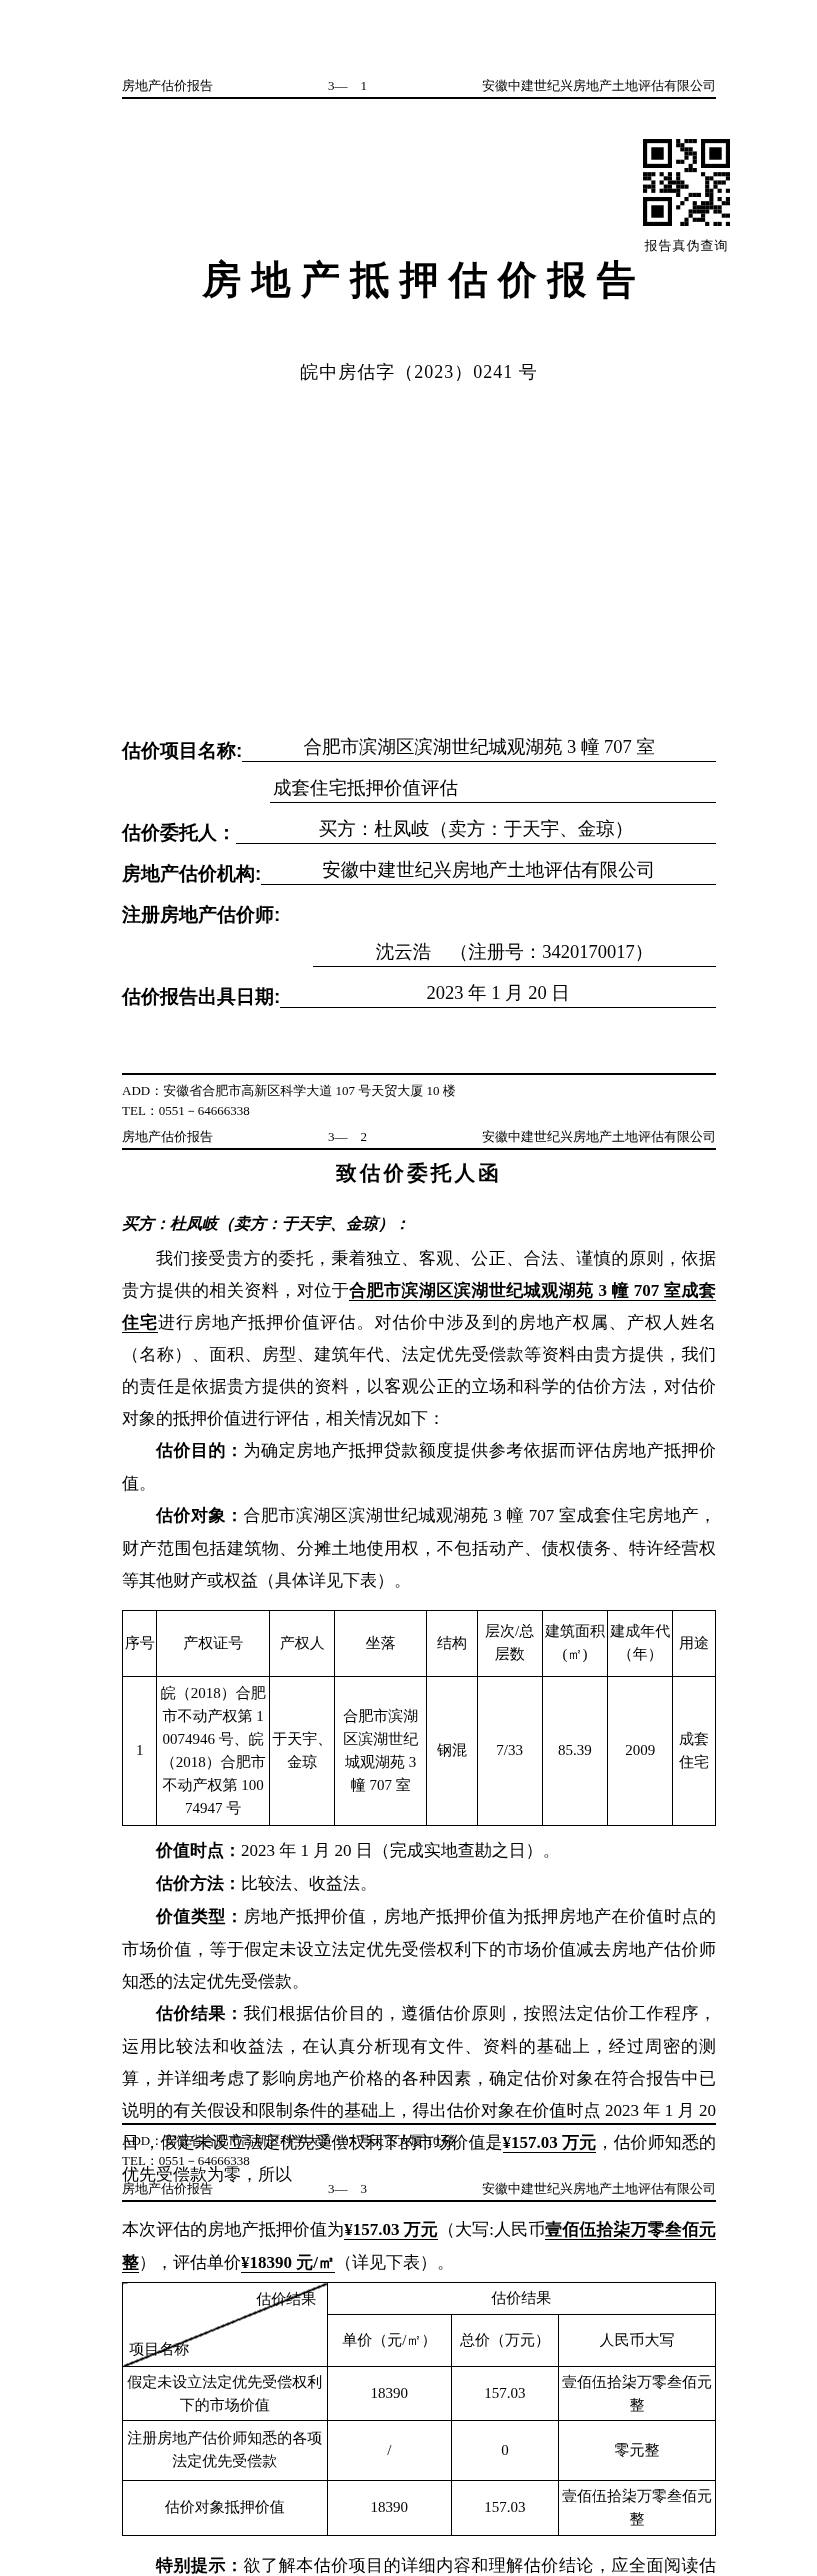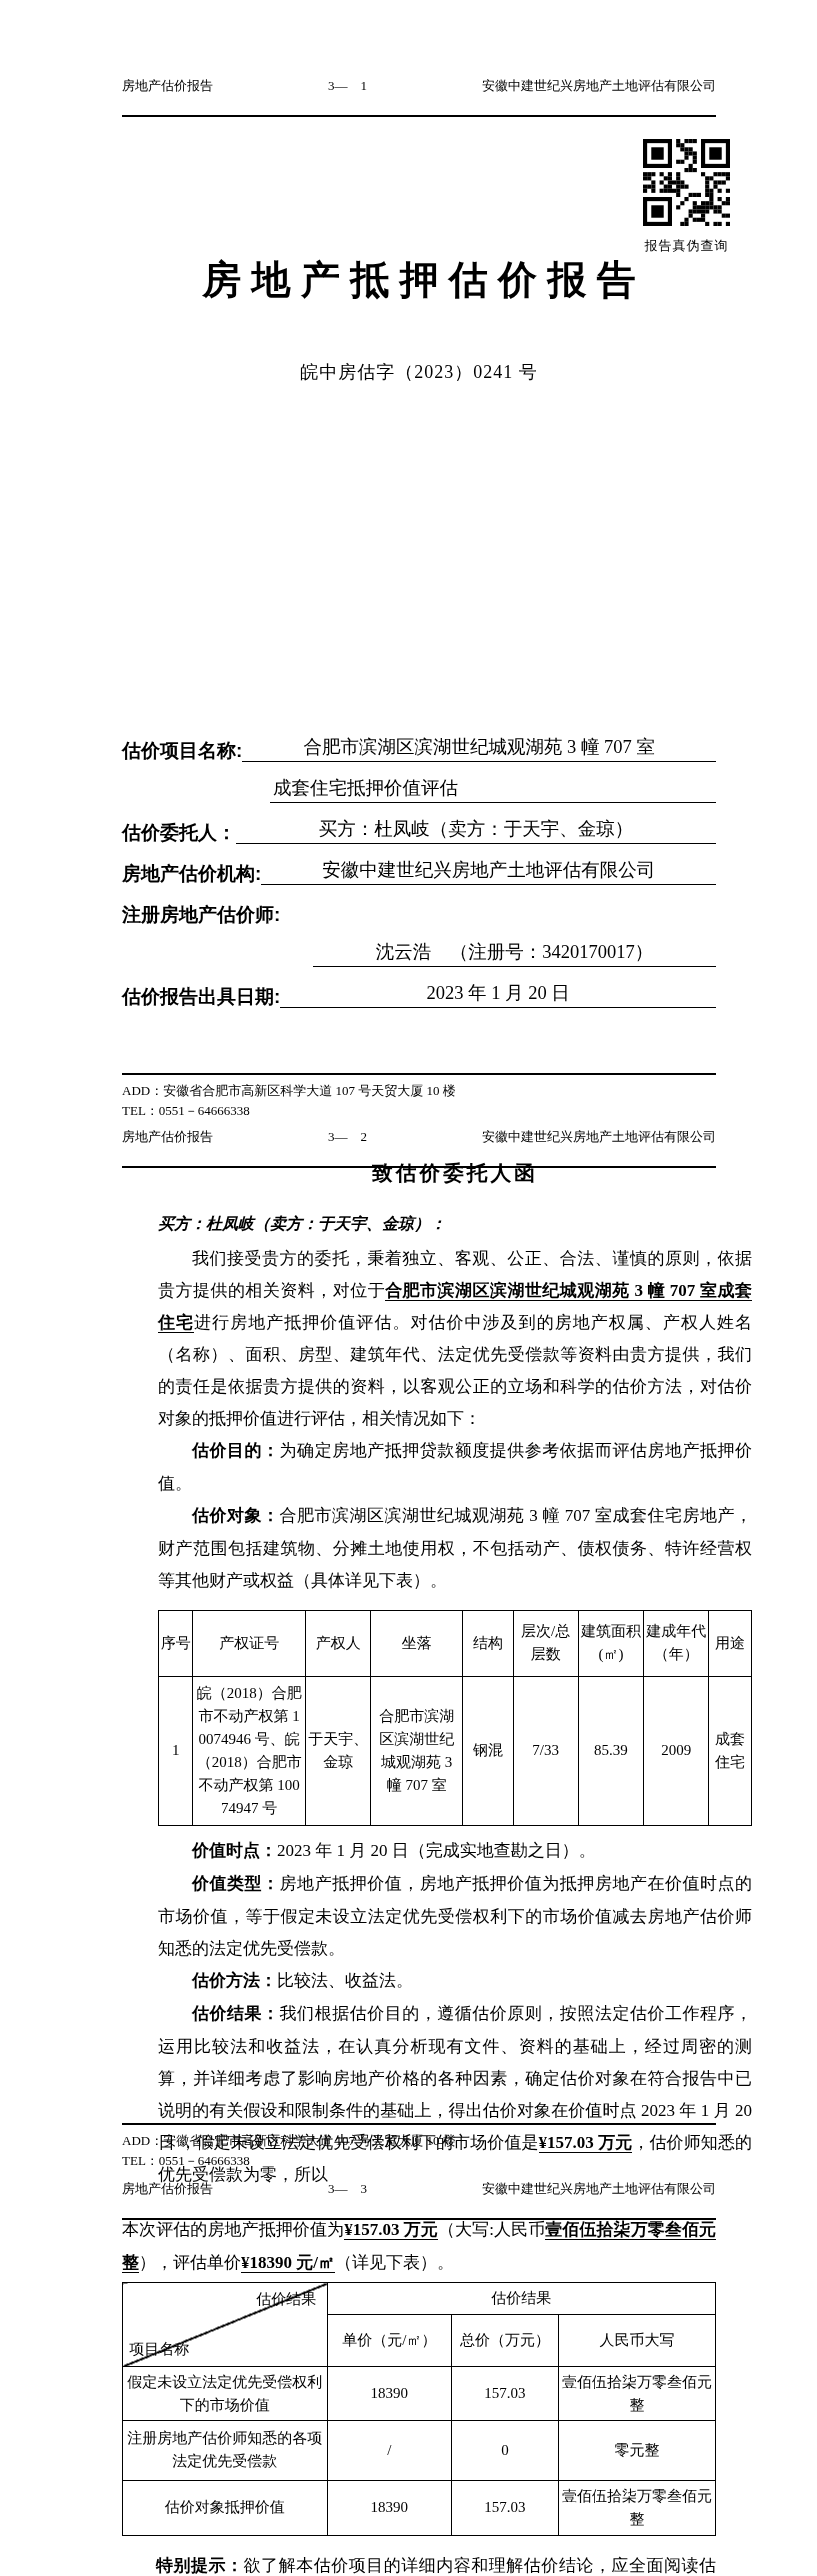--- a/index.html
+++ b/index.html
@@ -1,21 +1,21 @@
 <!DOCTYPE html>
 <html style="font-size:8.2px"><head>
 <meta charset="utf-8">
 <style>
   html,body{margin:0;padding:0;background:#ffffff;}
   #canvas{position:relative;width:818px;height:3300px;background:#ffffff;color:#000;
     font-family:"Liberation Serif","DejaVu Serif",serif;overflow:hidden;}
 
   
   .hdr{position:absolute;left:122px;width:594px;display:flex;justify-content:space-between;
-    align-items:center;font-size:13px;border-bottom:2.1px solid #000;padding-bottom:20px;}
+    align-items:center;font-size:13px;border-bottom:2.1px solid #000;padding-bottom:2px;}
   .hdr1{top:77px}.hdr2{top:1128px}.hdr3{top:2180px}
   .ftr{position:absolute;left:122px;width:594px;border-top:2.1px solid #000;padding-top:6.2px;
     font-size:13px;line-height:20px;}
   .ftr1{top:1073px}.ftr2{top:2123px}
 
   
   .qr{position:absolute;left:643px;top:139px;width:87px;height:87px;}
   .qr-caption{position:absolute;left:637px;top:237px;width:99px;text-align:center;
     font-size:13px;letter-spacing:1px;}
   .main-title{position:absolute;left:122px;top:253px;width:594px;text-align:center;
@@ -27,21 +27,21 @@
   .info-row{display:flex;align-items:flex-end;height:41px;}
   .info-label{font-family:"Liberation Sans","DejaVu Sans",sans-serif;font-weight:700;
     white-space:nowrap;font-size:19px;line-height:23px;}
   .info-value{flex:1;border-bottom:1.5px solid #000;text-align:center;padding:0 3.1px 2.6px 3.1px;
     font-size:18.5px;line-height:21.6px;white-space:nowrap;}
   .info-value.left{text-align:left;}
   .sp288{width:148px;flex:none;}
   .sp370{width:191px;flex:none;}
 
   
-  .letter{position:absolute;left:122px;top:1159px;width:594px;font-size:16px;margin-left:36px;}
+  .letter{position:absolute;left:122px;top:1159px;width:594px;font-size:16px;}
   .letter-title{margin:0 0 23px 0;text-align:center;font-size:20.6px;letter-spacing:3.1px;
     font-family:"Liberation Sans","DejaVu Sans",sans-serif;font-weight:700;}
   .salutation{font-family:"Liberation Sans","DejaVu Sans",sans-serif;font-weight:700;
     font-size:16px;line-height:27px;margin-bottom:6.2px;font-style:italic;}
   .letter p,.p3 p{margin:0;line-height:32px;text-align:justify;text-indent:2em;font-size:17px;}
   .plabel{font-family:Liberation Mono, monospace;font-weight:700;}
   .em-ul{font-weight:700;border-bottom:1px solid #000;}
 
   
   table{border-collapse:collapse;width:100%;border:1.5px solid #000;table-layout:fixed;}
@@ -295,23 +295,23 @@
         <td>7/33</td>
         <td>85.39</td>
         <td>2009</td>
         <td>成套住宅</td>
       </tr>
     </tbody>
       </table>
 
     <p style="margin-top:9.3px"><span class="plabel">价值时点：</span><span>2023 年 1 月 20 日（完成实地查勘之日）。</span></p>
 
+    <p><span class="plabel">估价方法：</span><span>比较法、收益法。</span></p>
+
     <p><span class="plabel">价值类型：</span><span>房地产抵押价值，房地产抵押价值为抵押房地产在价值时点的市场价值，等于假定未设立法定优先受偿权利下的市场价值减去房地产估价师知悉的法定优先受偿款。</span></p>
-
-    <p><span class="plabel">估价方法：</span><span>比较法、收益法。</span></p>
 
     <p><span class="plabel">估价结果：</span><span>我们根据估价目的，遵循估价原则，按照法定估价工作程序，运用比较法和收益法，在认真分析现有文件、资料的基础上，经过周密的测算，并详细考虑了影响房地产价格的各种因素，确定估价对象在符合报告中已说明的有关假设和限制条件的基础上，得出估价对象在价值时点 2023 年 1 月 20 日 ，假定未设立法定优先受偿权利下的市场价值是</span><span class="em-ul">¥157.03 万元</span><span>，估价师知悉的优先受偿款为零，所以</span></p>
   </div>
 
   <div class="ftr ftr2">
     <div><span>ADD：</span><span>安徽省合肥市高新区科学大道 107 号天贸大厦 10 楼</span></div>
     <div><span>TEL：</span><span>0551－64666338</span></div>
   </div>
 
   <div class="hdr hdr3">

